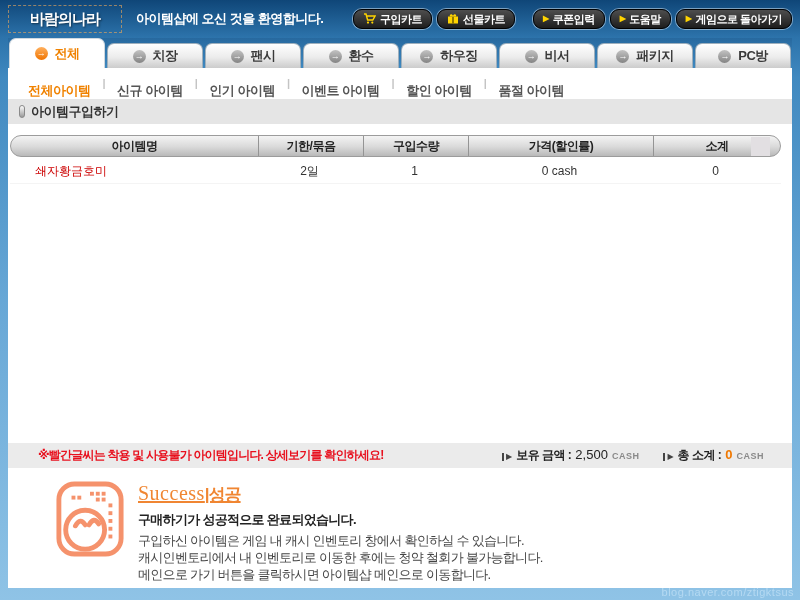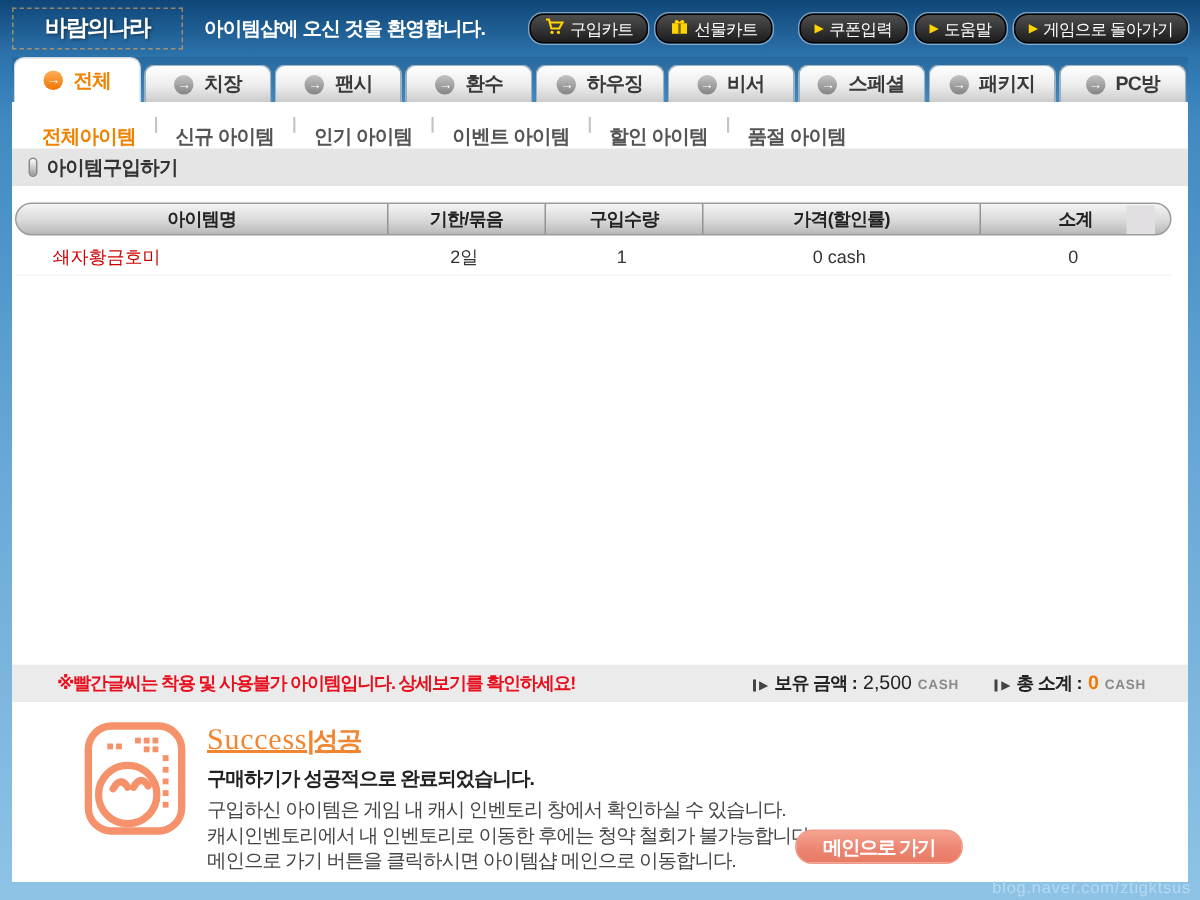--- a/index.html
+++ b/index.html
@@ -14,21 +14,21 @@
     background:linear-gradient(180deg,#0f4678,#2d74ac); display:flex; align-items:center; }
   .logo{ margin-left:8px; width:114px; height:28px; line-height:26px; text-align:center;
     color:#fff; font-weight:bold; font-size:15px; font-family:"Liberation Serif",serif;
     letter-spacing:-1px; text-shadow:1px 1px 2px rgba(0,0,0,.5);
     border:1px dashed rgba(240,170,90,.6); cursor:pointer; }
   .welcome{ margin-left:14px; color:#fff; font-weight:bold; font-size:13px; letter-spacing:-0.5px; }
   .topbar-buttons{ position:absolute; right:8px; top:9px; display:flex; align-items:center; gap:5px; }
   .tb-btn{ display:flex; align-items:center; gap:4px; height:20px; padding:0 9px;
     background:linear-gradient(180deg,#4e4e4e,#1d1d1d); border:1px solid #000;
     box-shadow:0 0 0 1px rgba(210,225,240,.55); border-radius:9px;
-    color:#fff; font-weight:normal; font-size:11px; letter-spacing:-0.5px; cursor:pointer; white-space:nowrap; }
+    color:#fff; font-weight:bold; font-size:11px; letter-spacing:-0.5px; cursor:pointer; white-space:nowrap; }
   .tb-btn .arr{ color:#ffd400; font-size:8px; line-height:1; }
   .tb-gap{ width:8px; }
 
   
   .panel{ position:absolute; left:8px; top:38px; width:784px; height:550px;
     background:#fff; border-radius:0 0 10px 10px; }
 
   
   .tabstrip{ display:flex; align-items:flex-end; gap:2px; height:30px; padding:0 1px;
     background:linear-gradient(180deg,#27699f,#4089c0); }
@@ -168,24 +168,20 @@
           <span class="tab-ico"></span>
           <span>환수</span>
         </div>
       <div class="tab">
           <span class="tab-ico"></span>
           <span>하우징</span>
         </div>
       <div class="tab">
           <span class="tab-ico"></span>
           <span>비서</span>
-        </div>
-      <div class="tab">
-          <span class="tab-ico"></span>
-          <span>스페셜</span>
         </div>
       <div class="tab">
           <span class="tab-ico"></span>
           <span>패키지</span>
         </div>
       <div class="tab">
           <span class="tab-ico"></span>
           <span>PC방</span>
         </div>
     </div>
@@ -271,19 +267,18 @@
           </g>
         </svg>
       </div>
       <div class="result-text">
         <h2 class="result-title"><span class="en">Success</span><span class="ko">|성공</span></h2>
         <p class="headline">구매하기가 성공적으로 완료되었습니다.</p>
         <p class="rline">구입하신 아이템은 게임 내 캐시 인벤토리 창에서 확인하실 수 있습니다.</p>
         <p class="rline">캐시인벤토리에서 내 인벤토리로 이동한 후에는 청약 철회가 불가능합니다.</p>
         <p class="rline">메인으로 가기 버튼을 클릭하시면 아이템샵 메인으로 이동합니다.</p>
       </div>
-      <button class="main-btn">메인으로 가기</button>
     </div>
 
   </div>
 
   <div class="watermark">blog.naver.com/ztigktsus</div>
 </div>
 
 </body></html>

